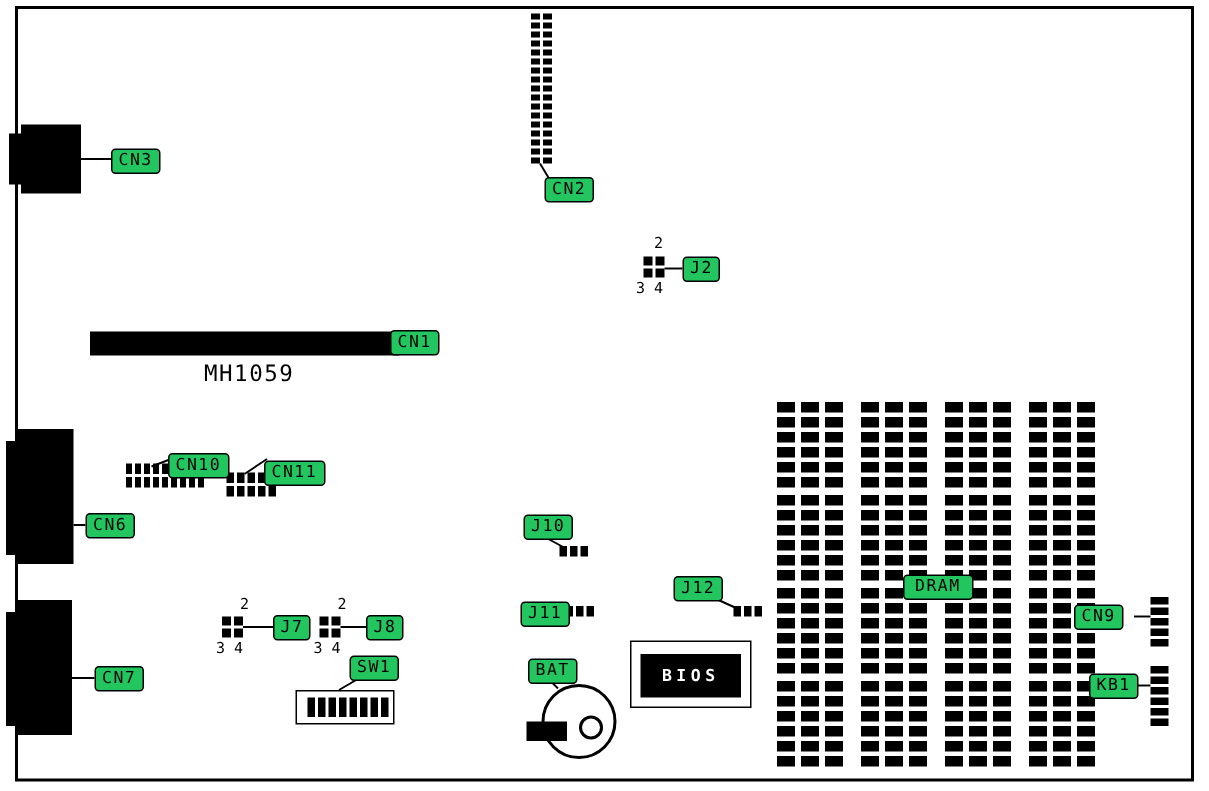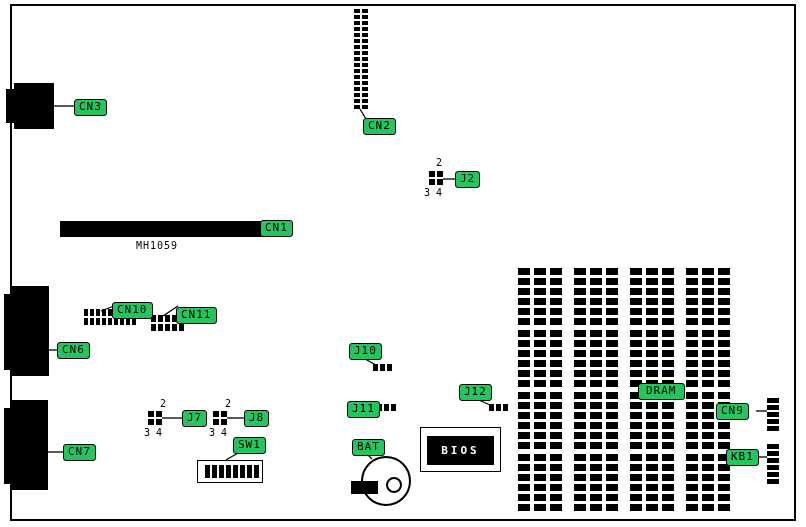--- a/index.html
+++ b/index.html
@@ -22,21 +22,21 @@
   .pin-num { position:absolute; font-size:10px; z-index:2; }
   .pin-grid { display:grid; z-index:1; }
   .pin-grid.abs { position:absolute; }
   .pin-grid .sq { background:#000; width:var(--sw); height:var(--sh); }
   .jumper { grid-template-columns:repeat(2,6px); gap:2px; --sw:6px; --sh:6px; }
   .hdr3 { grid-template-columns:repeat(3,5px); gap:2px; --sw:5px; --sh:7px; }
   .dram-bank { position:absolute; display:flex; flex-direction:column; gap:5px; z-index:1; }
   .dram-chip { grid-template-columns:repeat(3,12px); gap:3px 4px; --sw:12px; --sh:7px; }
   .circle { border:2px solid #000; border-radius:50%; background:#fff; }
   #leaders { position:absolute; left:0; top:0; z-index:4; pointer-events:none; }
-  .parttext { position:absolute; font-size:10px; letter-spacing:1px; z-index:2; }
+  .parttext { position:absolute; font-size:15px; letter-spacing:1px; z-index:2; }
   .bios-chip {
     position:absolute; background:#000; color:#fff; display:flex;
     align-items:center; justify-content:center; font-size:11px;
     font-weight:bold; letter-spacing:3px; z-index:2;
   }
 </style>
 </head>
 <body>
 
 <div class="board"></div>
@@ -222,21 +222,21 @@
 <div class="abs" style="left:420px;top:427px;width:81px;height:45px;border:1px solid #000;background:#fff;z-index:1"></div>
 <div class="bios-chip" style="left:427px;top:436px;width:67px;height:29px">
   <span>BIOS</span>
 </div>
 
 <div class="pin-grid abs hdr3" style="left:489px;top:404px">
     <div class="sq"></div>
     <div class="sq"></div>
     <div class="sq"></div>
   </div>
-<div class="callout" style="left:459px;top:384px">J12</div>
+<div class="callout" style="left:449px;top:384px">J12</div>
 
 <div class="dram-bank" style="left:518px;top:268px">
   <div class="pin-grid dram-chip">
       <div class="sq"></div>
       <div class="sq"></div>
       <div class="sq"></div>
       <div class="sq"></div>
       <div class="sq"></div>
       <div class="sq"></div>
       <div class="sq"></div>
@@ -552,21 +552,21 @@
       <div class="sq"></div>
       <div class="sq"></div>
       <div class="sq"></div>
       <div class="sq"></div>
       <div class="sq"></div>
       <div class="sq"></div>
       <div class="sq"></div>
       <div class="sq"></div>
     </div>
 </div>
-<div class="callout" style="left:638px;top:383px;padding:0 7px">DRAM</div>
+<div class="callout" style="left:602px;top:383px;padding:0 7px">DRAM</div>
 
 <div class="pin-grid abs" style="left:767px;top:398px;grid-template-columns:repeat(1,12px);gap:2px;--sw:12px;--sh:5px">
     <div class="sq"></div>
     <div class="sq"></div>
     <div class="sq"></div>
     <div class="sq"></div>
     <div class="sq"></div>
   </div>
 <div class="callout" style="left:716px;top:403px">CN9</div>
 

